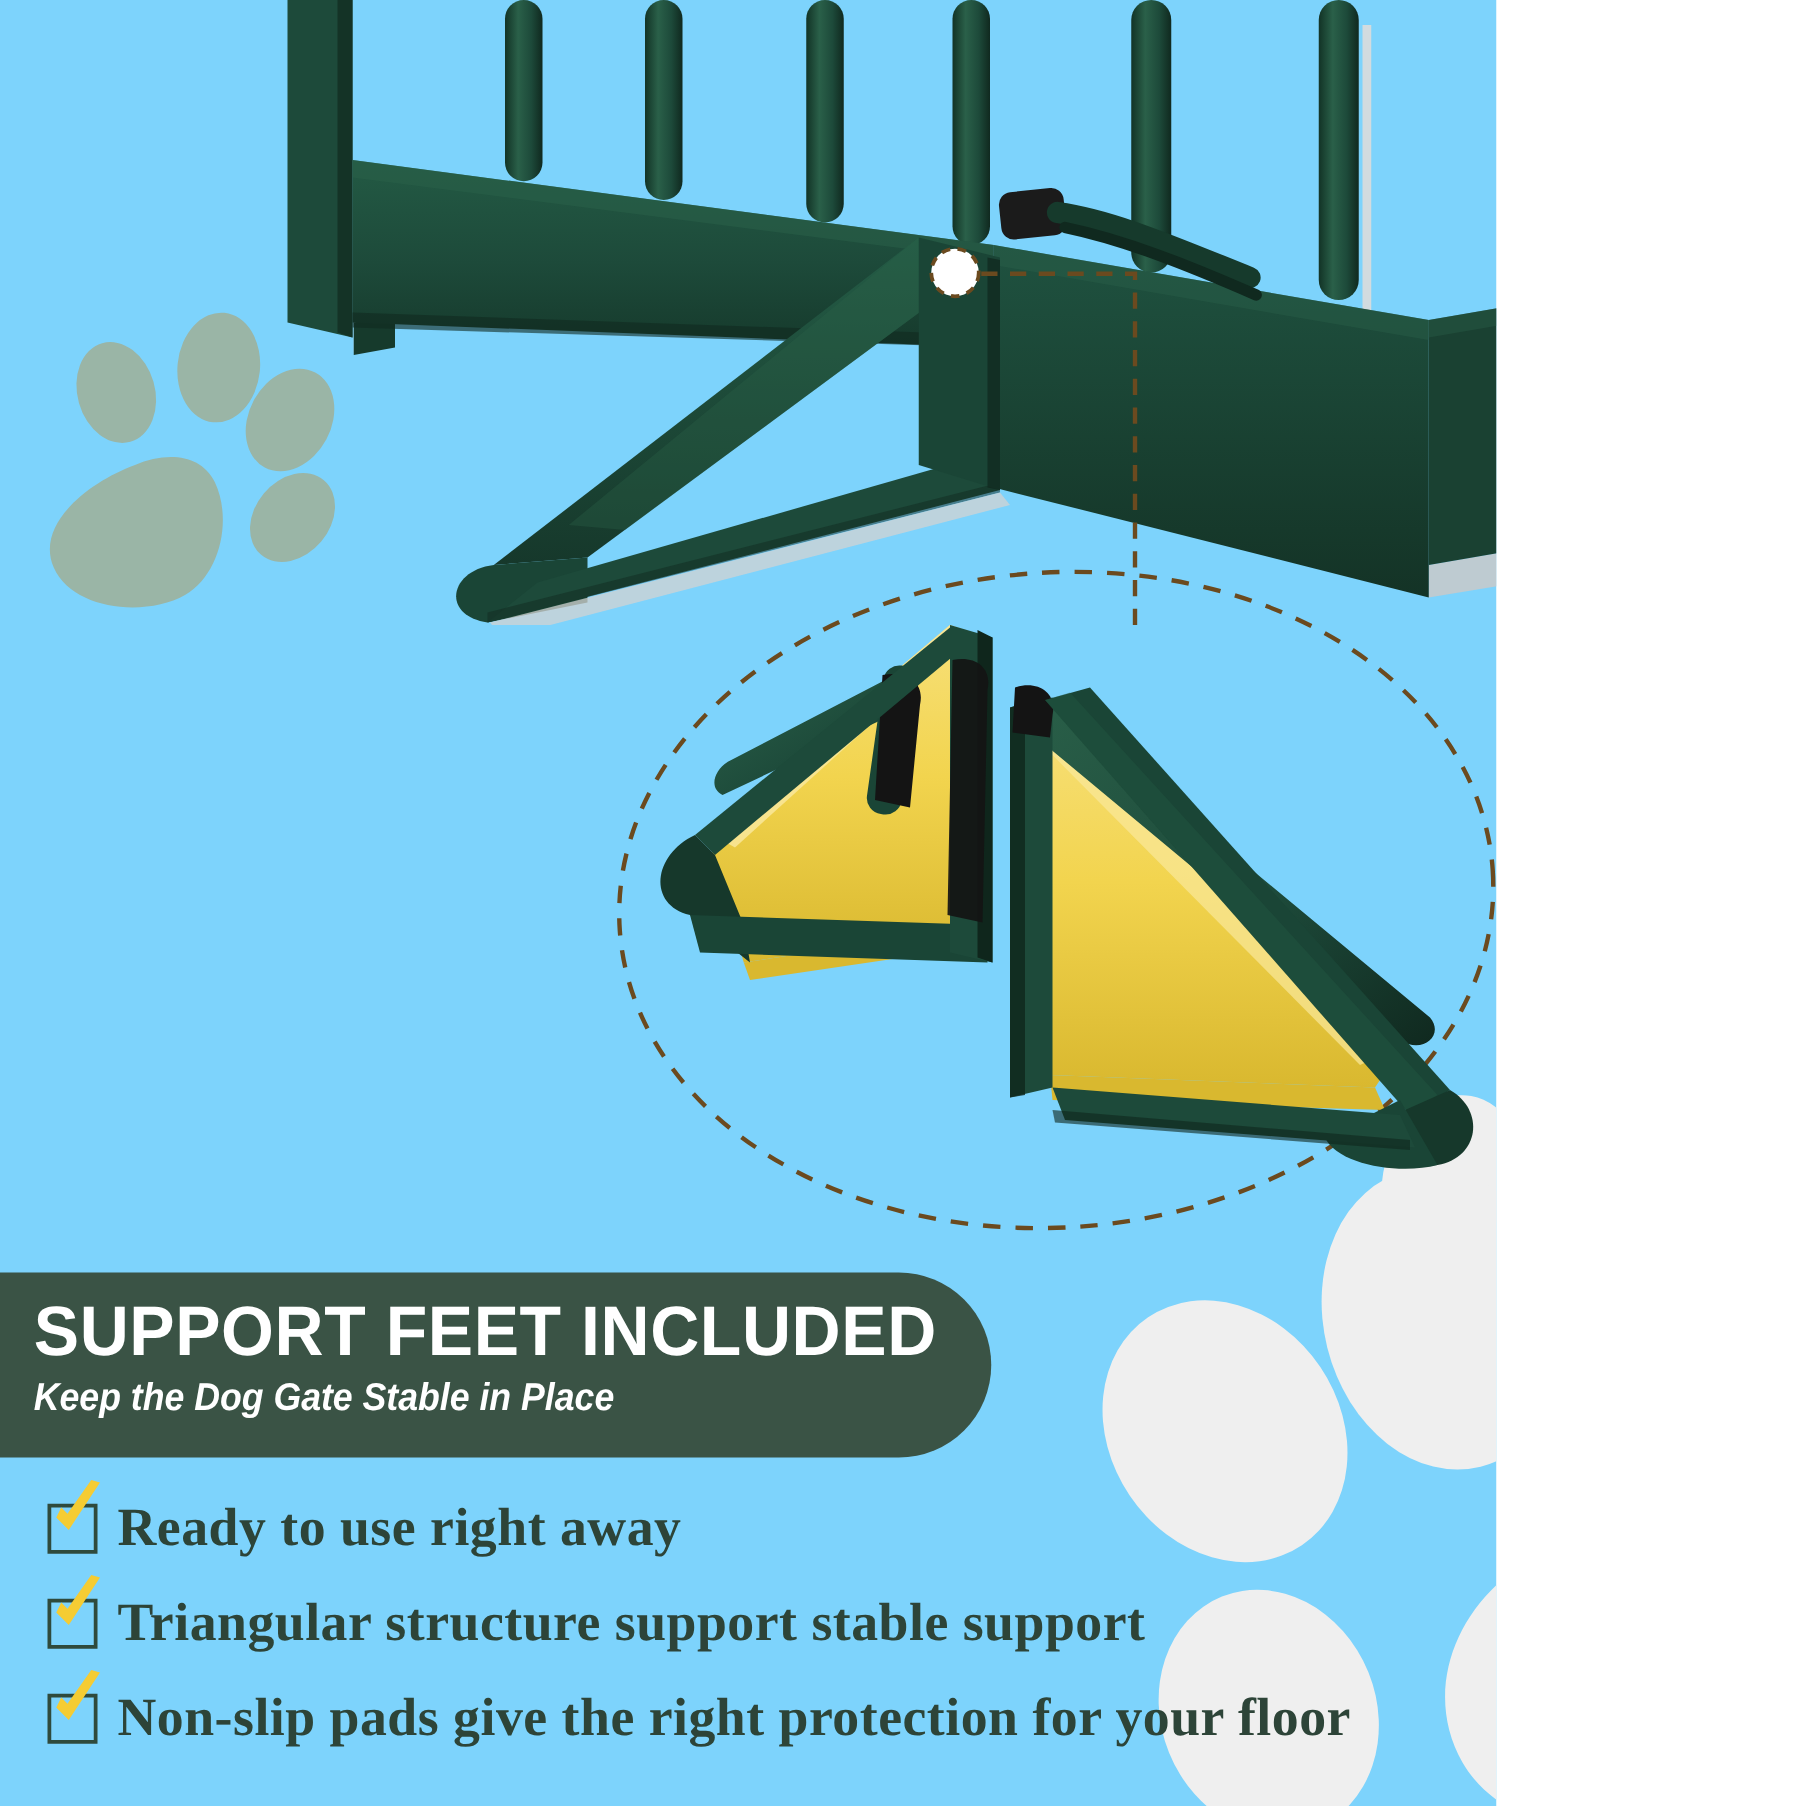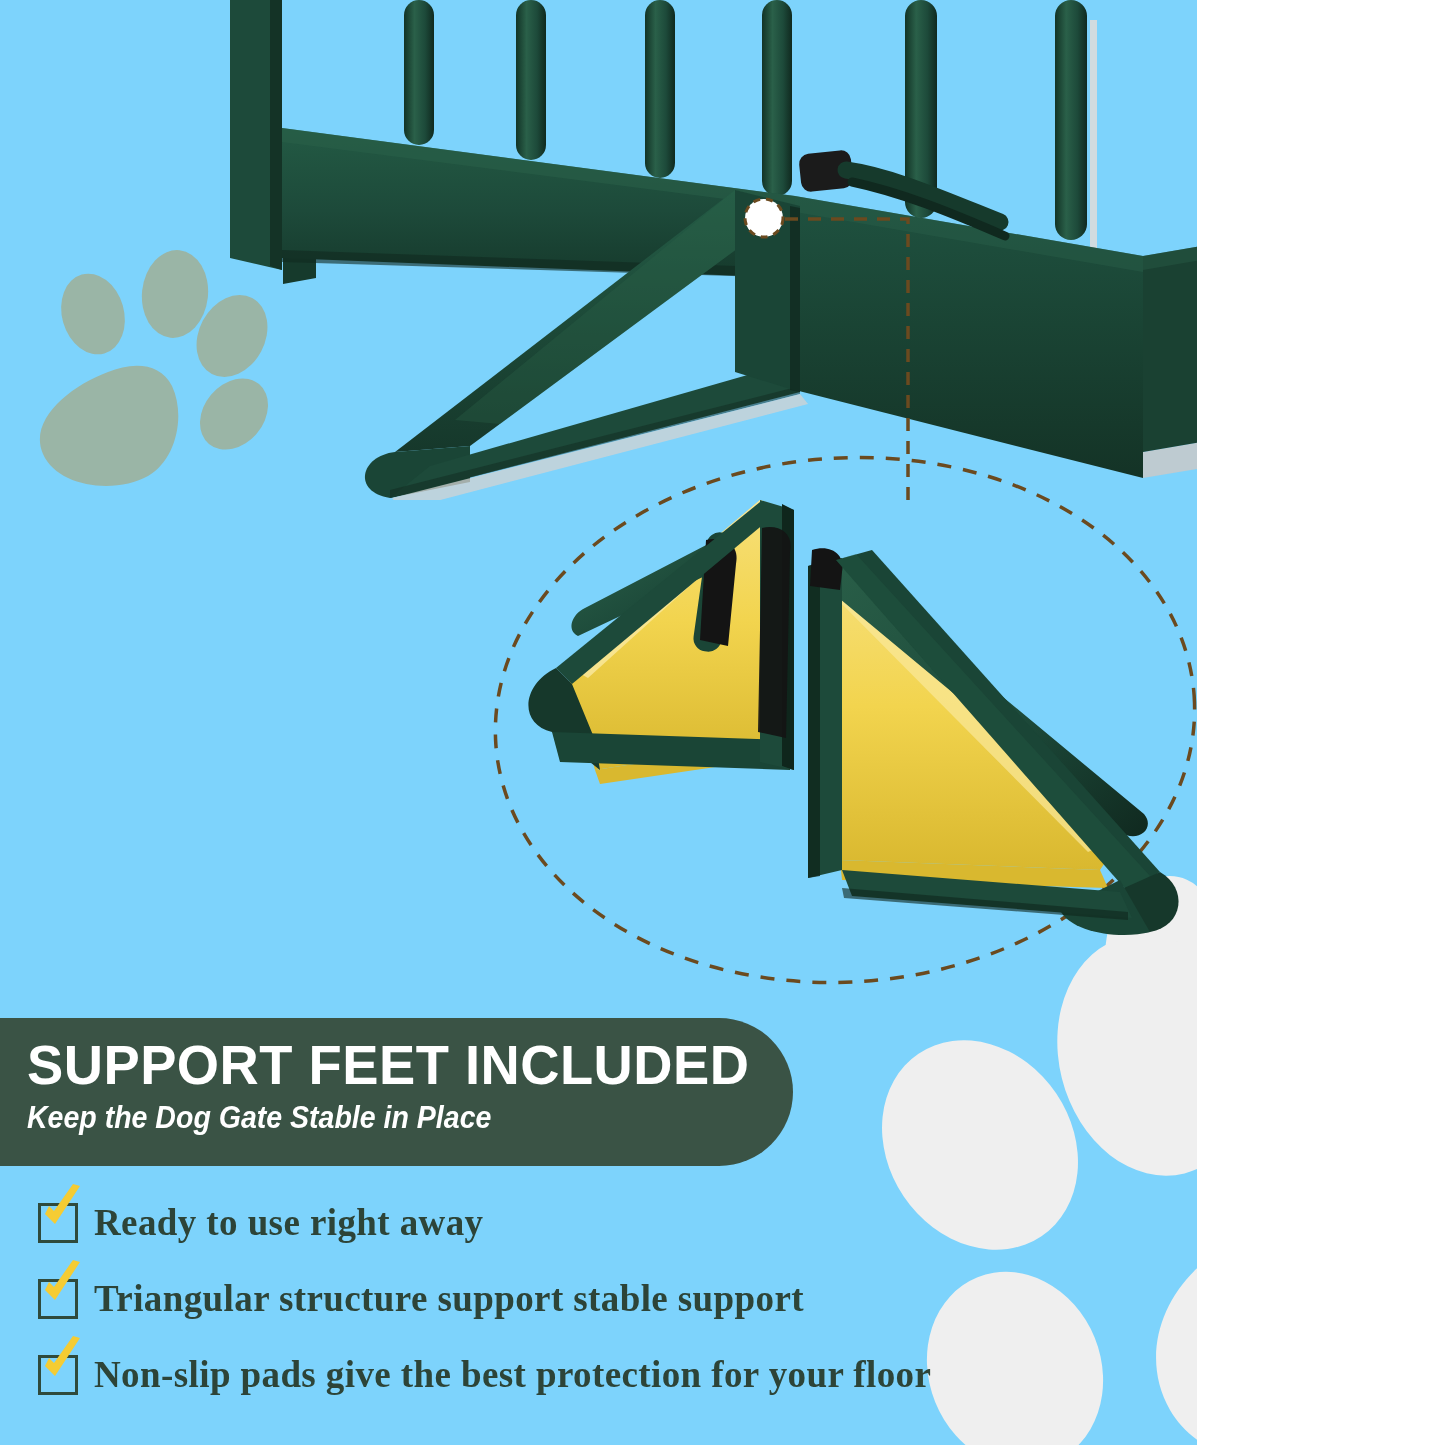--- a/index.html
+++ b/index.html
@@ -98,21 +98,21 @@
     position: absolute;
     left: -2px;
     top: -22px;
     width: 46px;
     height: 52px;
     pointer-events: none;
   }
   .feature-text {
     color: #2d4438;
     font-family: "Liberation Serif", serif;
-    font-size: 37px;
+    font-size: 43px;
     font-weight: bold;
     line-height: 48px;
     letter-spacing: 0.4px;
     white-space: nowrap;
   }
 </style>
 </head>
 <body>
 
 <div id="page">
@@ -330,18 +330,18 @@
       </span>
       <span class="feature-text">Triangular structure support stable support</span>
     </div>
 
     <div class="feature-row">
       <span class="check-box">
         <svg class="check-mark" viewBox="0 0 46 52">
           <path d="M6 30 L16 40 L41 2 L34 0 L15 27 L10 22 Z" fill="#f5cc33"></path>
         </svg>
       </span>
-      <span class="feature-text">Non-slip pads give the best protection for your floor</span>
+      <span class="feature-text">Non-slip pads give the right protection for your floor</span>
     </div>
 
   </div>
 
 </div>
 
 </body></html>

